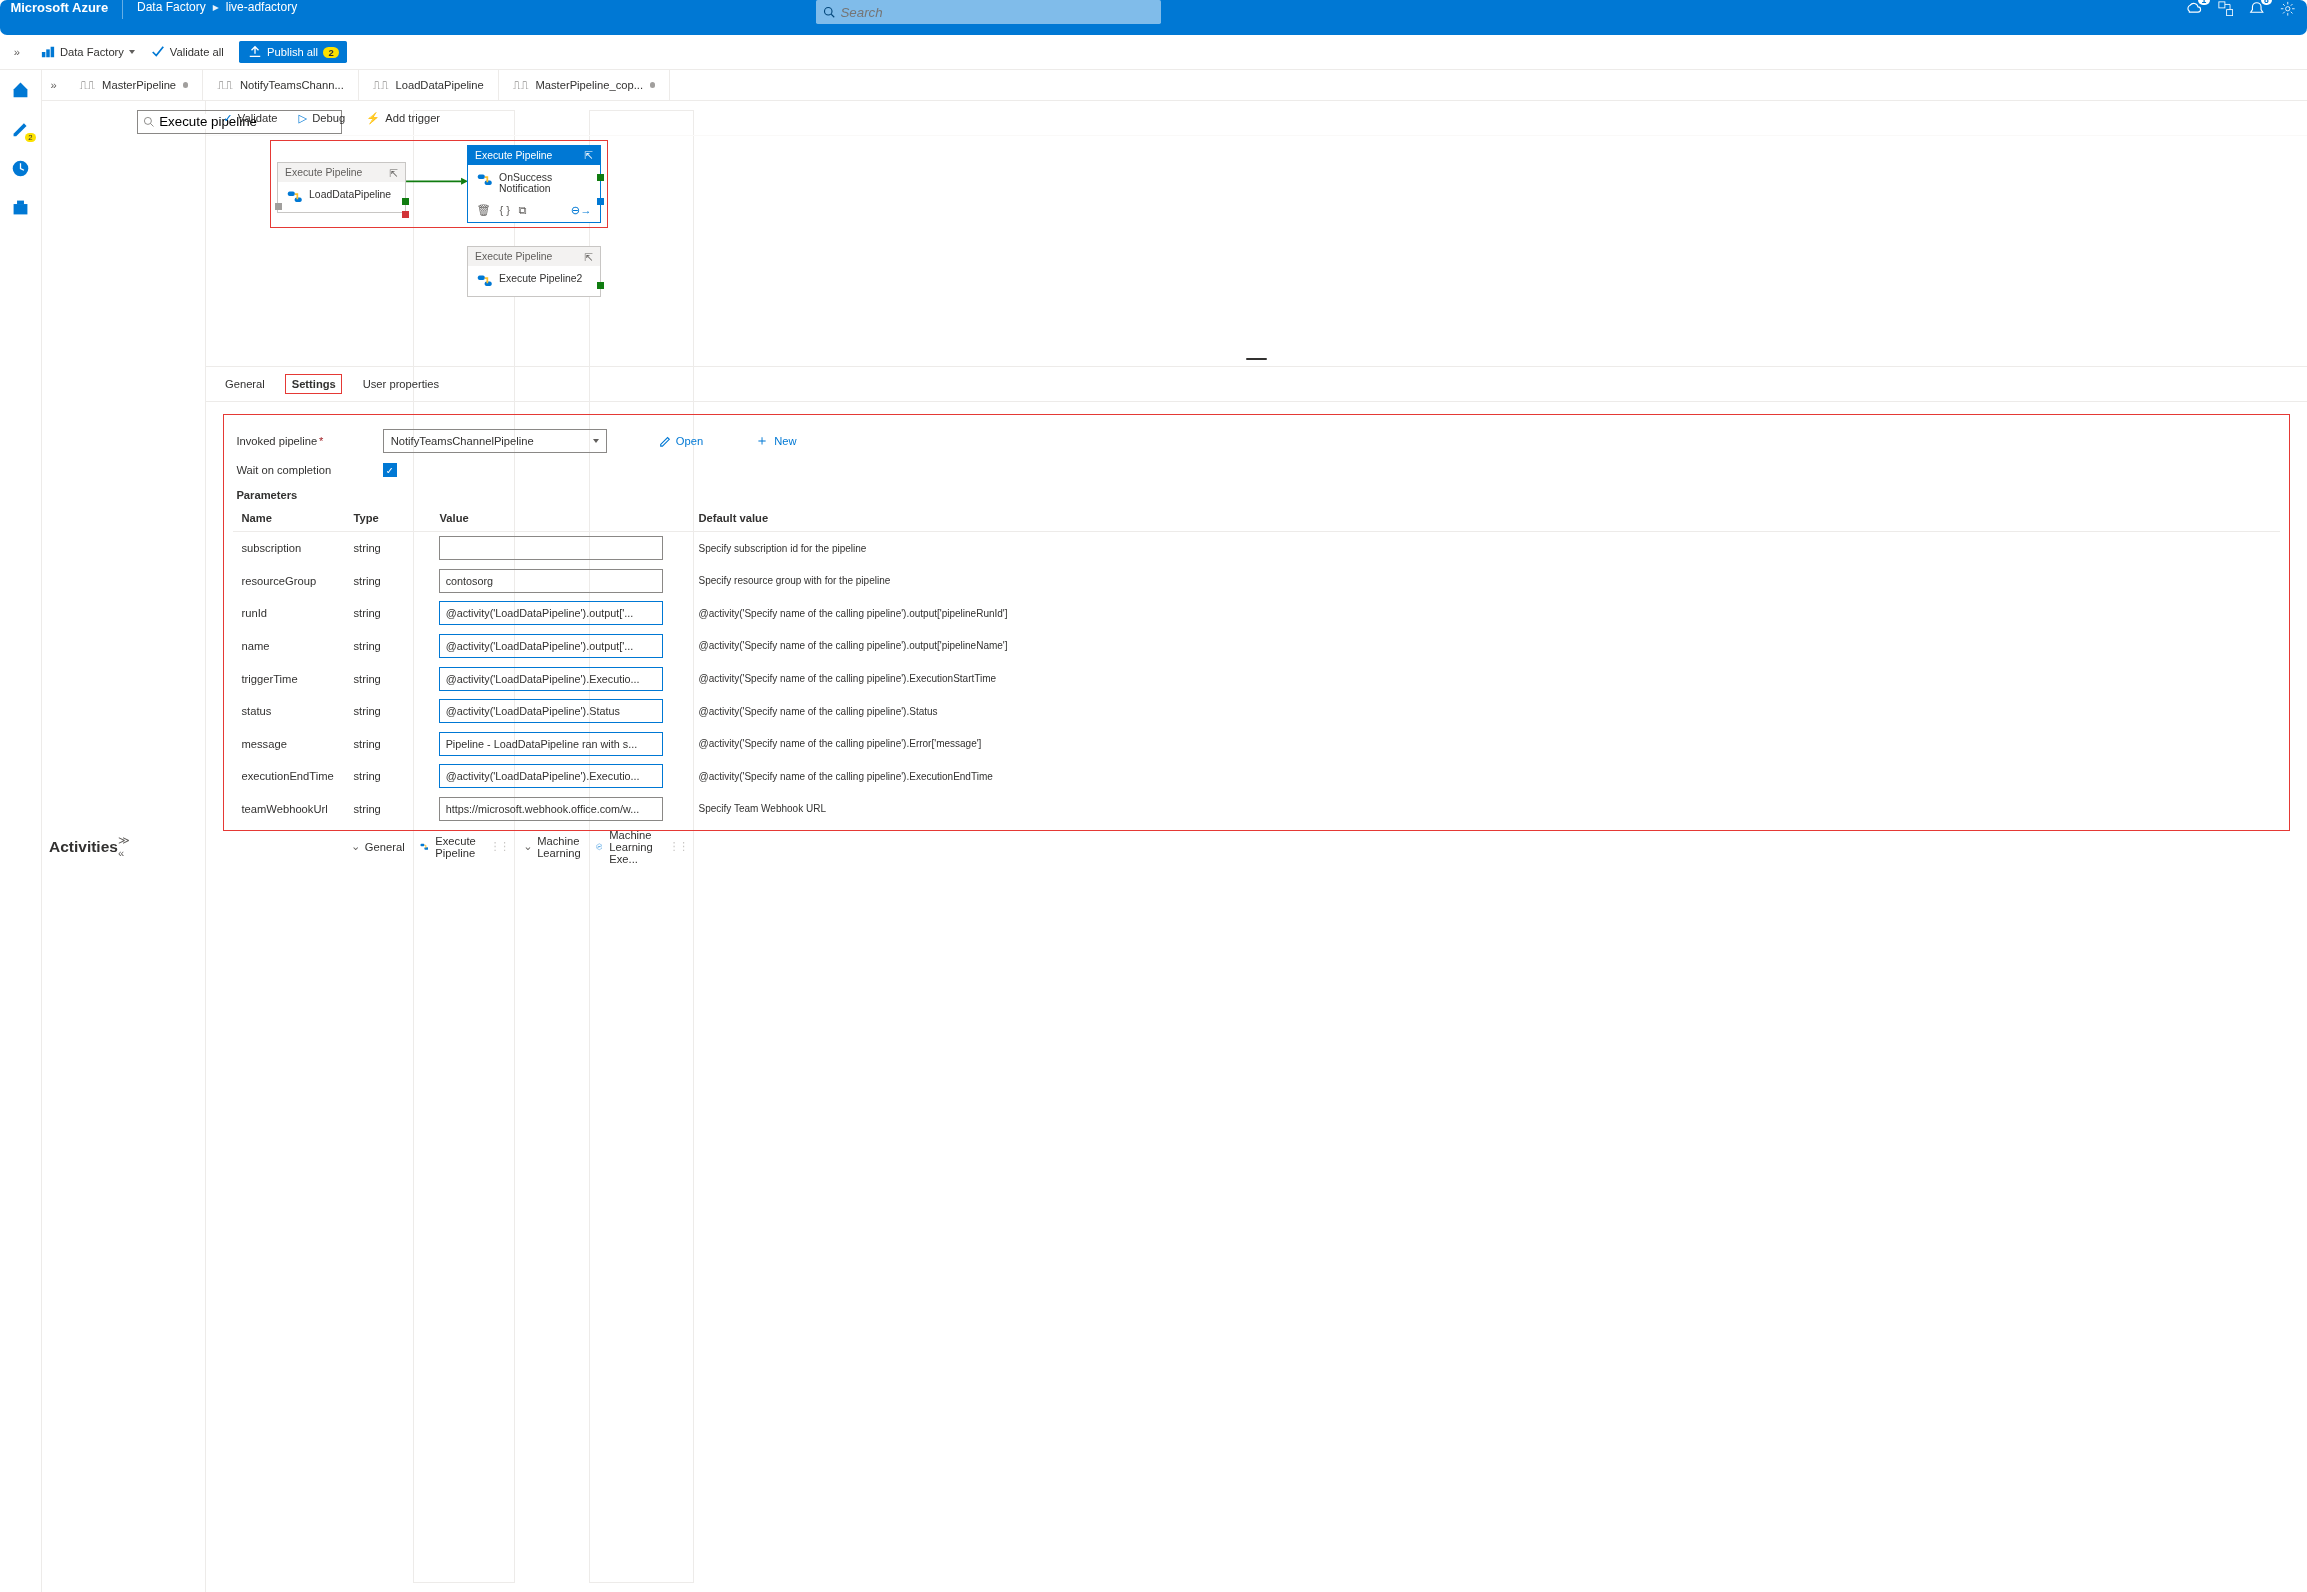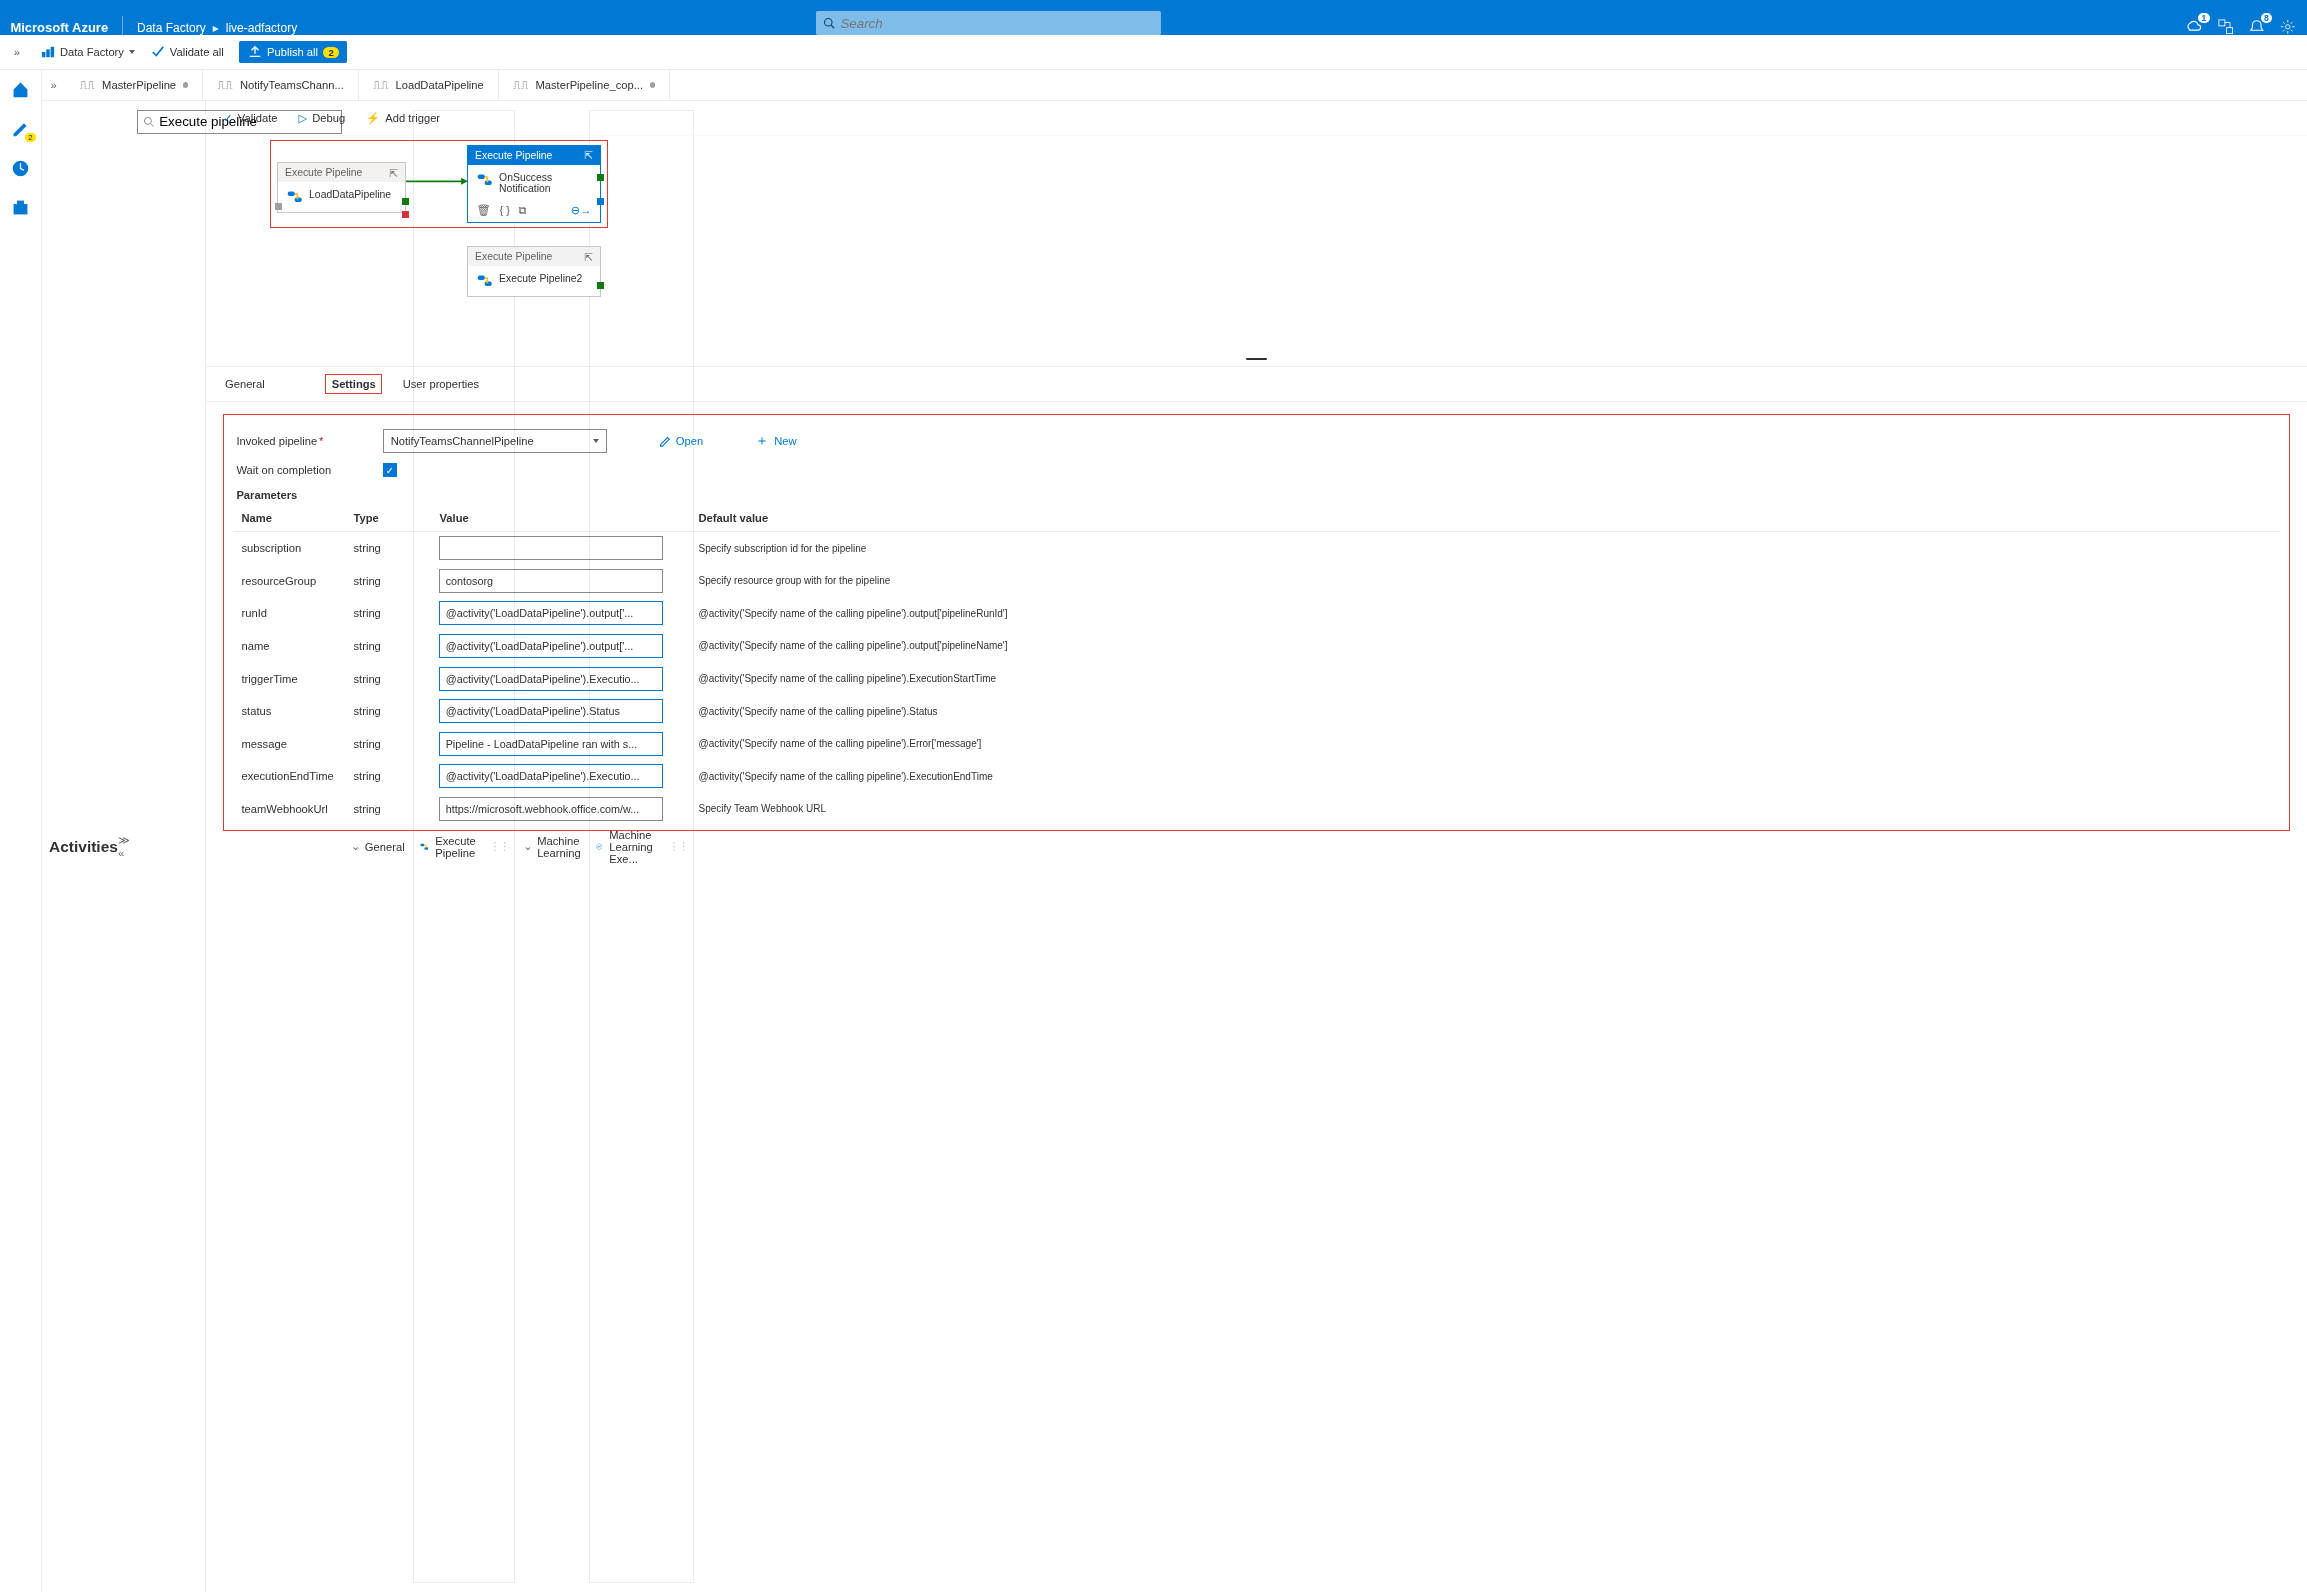--- a/index.html
+++ b/index.html
@@ -1,20 +1,20 @@
 <!DOCTYPE html>
 <html><head>
 <meta charset="utf-8">
 <style>
   * { box-sizing: border-box; margin: 0; padding: 0; }
   html, body { width: 100%; height: 100%; font-family: "Segoe UI", -apple-system, sans-serif; font-size: 11.2px; color: #323130; background: #fff; }
   body { display: flex; flex-direction: column; height: 100vh; overflow: hidden; }
 
   
-  .az-header { height: 35px; background: #0078d4; color: #fff; display: flex; align-items: flex-end; padding: 0 10.4px; gap: 14px; flex-shrink: 0; }
+  .az-header { height: 35px; background: #0078d4; color: #fff; display: flex; align-items: flex-start; padding: 0 10.4px; gap: 14px; flex-shrink: 0; border-radius: 7px; }
   .az-brand { font-weight: 600; font-size: 13px; }
   .az-divider { width: 0.9px; height: 19px; background: rgba(255,255,255,0.4); }
   .az-breadcrumb { display: flex; align-items: center; gap: 7px; font-size: 12px; }
   .az-bc-sep { opacity: 0.9; }
   .az-search { margin-left: auto; margin-right: auto; width: 345px; height: 24px; background: rgba(255,255,255,0.5); border-radius: 1.7px; display: flex; align-items: center; padding: 0 7px; color: #004578; font-style: italic; gap: 5.2px; }
   .az-search input { background: transparent; border: none; outline: none; flex: 1; font-style: italic; color: #0f172a; }
   .az-icons { display: flex; gap: 14px; align-items: center; margin-left: auto; }
   .az-icon { position: relative; width: 17.3px; height: 17.3px; display: flex; align-items: center; justify-content: center; cursor: pointer; }
   .az-badge { position: absolute; top: -5.2px; right: -7px; background: #fff; color: #0078d4; font-size: 8.6px; border-radius: 7px; padding: 0 3.5px; font-weight: 600; }
 
@@ -79,21 +79,21 @@
   .handle.blue { background:#0078d4; }
   .handle.gray { background:#a19f9d; }
 
   .resize-grip { height:14px; display:flex; justify-content:center; align-items:center; }
   .resize-grip .bar { width:21px; height:2.6px; background:#323130; border-radius:1.7px; }
 
   
   .bottom-panel { flex:1; border-top:0.9px solid #edebe9; display:flex; flex-direction:column; min-height:0; }
   .bp-tabs { display:flex; gap:19px; padding:0 17.3px; height:35px; align-items:center; border-bottom:0.9px solid #edebe9; flex-shrink:0; }
   .bp-tab { cursor:pointer; padding:3.5px 1.7px; }
-  .bp-tab.active { border:1.7px solid #e53935; padding:2.6px 5.2px; font-weight:600;margin-left:40px; }
+  .bp-tab.active { border:1.7px solid #e53935; padding:2.6px 5.2px; font-weight:600; }
   .bp-body { flex:1; overflow:auto; padding:12px 17.3px 17.3px; position:relative; }
   .bp-red { border:1.7px solid #e53935; padding:8.6px 8.6px 5.2px; }
 
   .form-row { display:flex; align-items:center; gap:17.3px; padding:5.2px 3.5px; }
   .form-label { width:129px; }
   .req-star { color:#a4262c; margin-left:1.7px; }
   .select-box { width:224px; height:24px; border:0.9px solid #8a8886; display:flex; align-items:center; justify-content:space-between; padding:0 7px; cursor:pointer; }
   .link-btn { display:flex; align-items:center; gap:5.2px; color:#0078d4; cursor:pointer; }
   .chk { width:14px; height:14px; background:#0078d4; display:inline-flex; align-items:center; justify-content:center; color:#fff; font-size:9.5px; }
 

